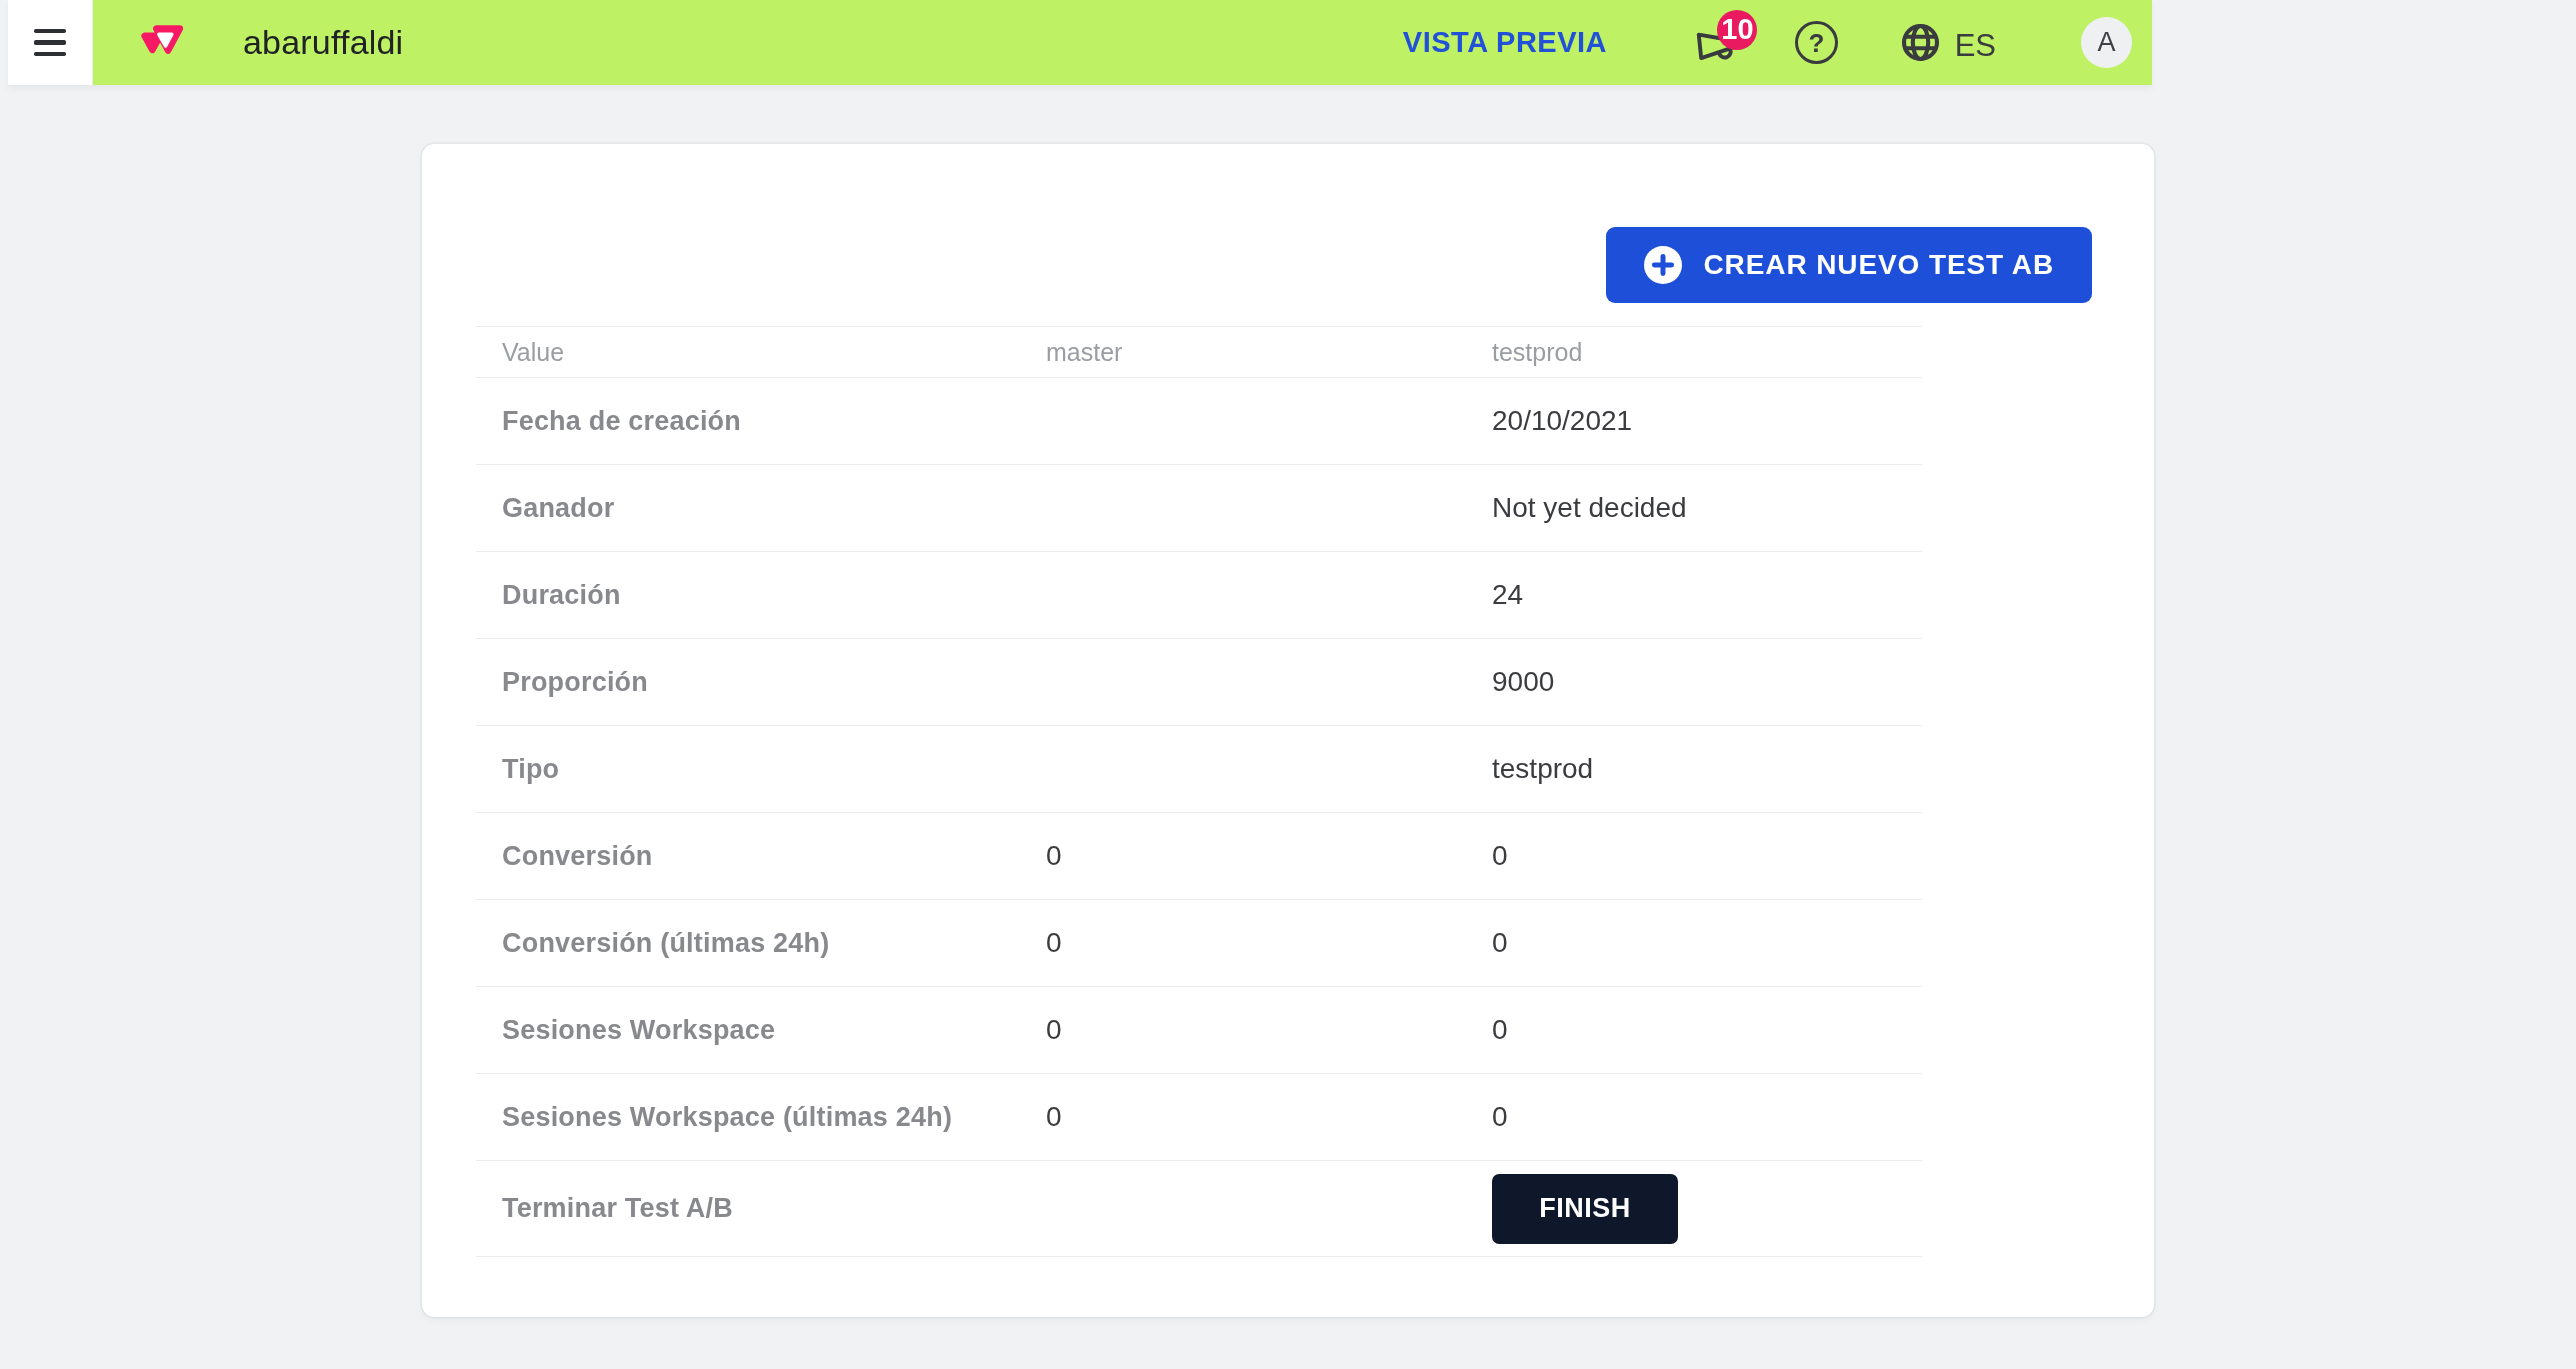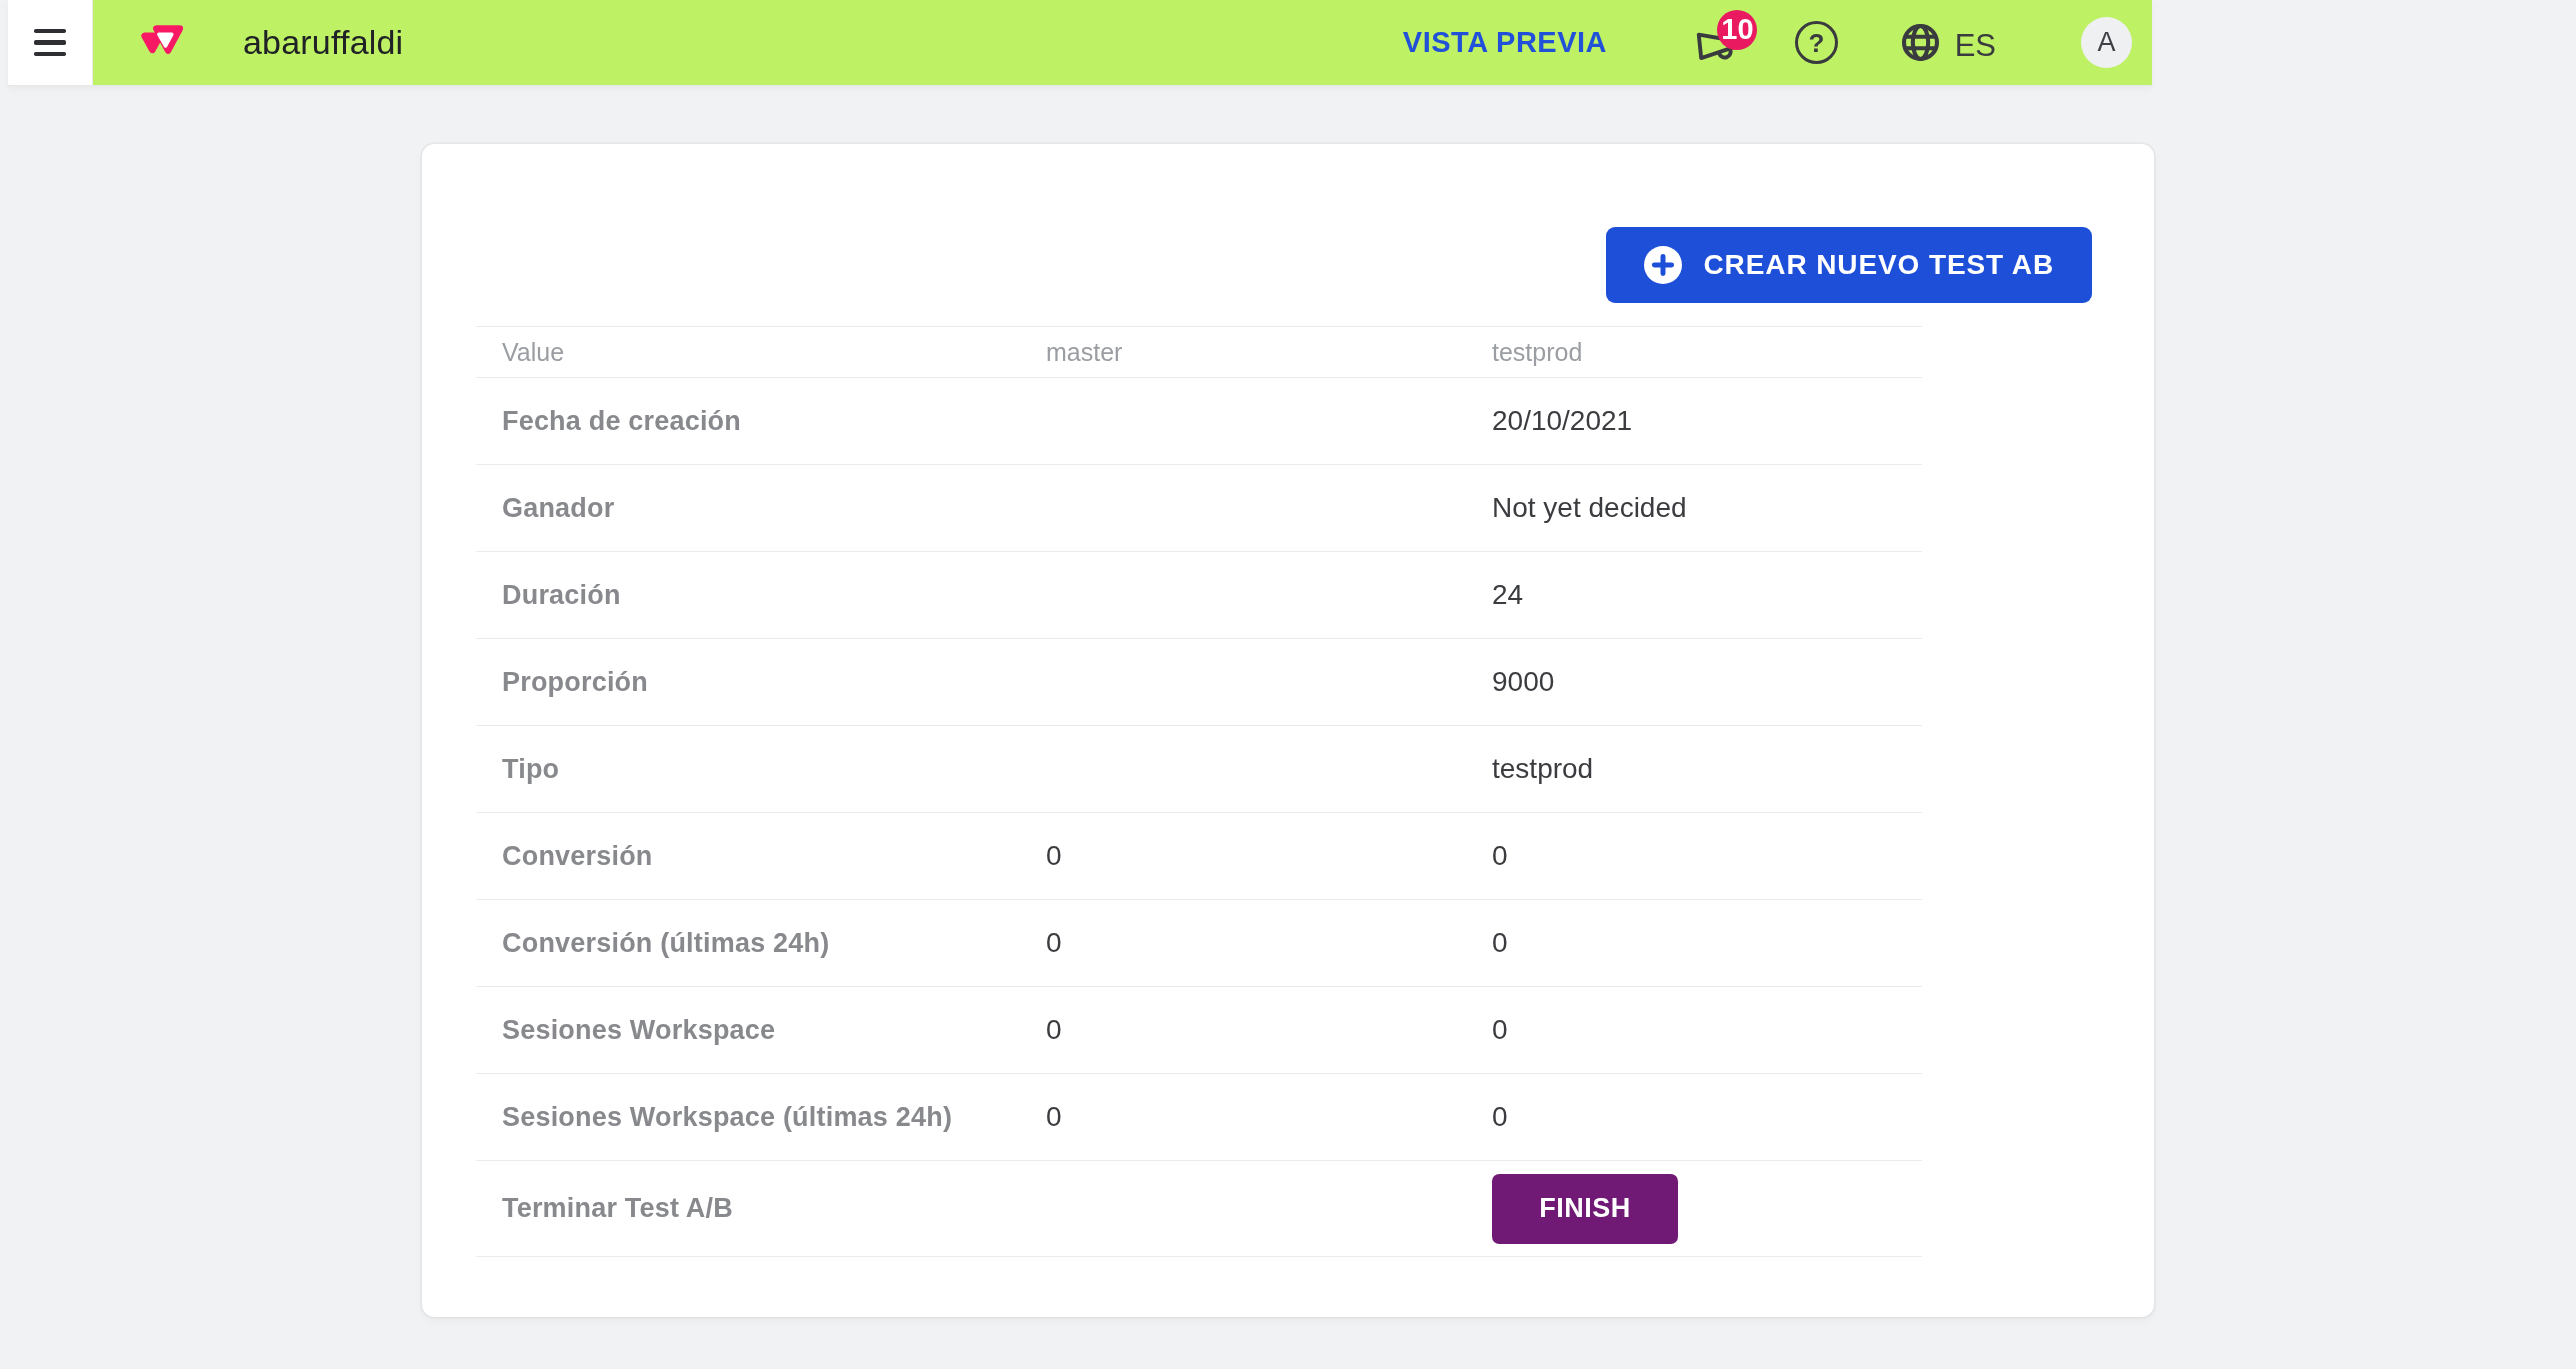--- a/index.html
+++ b/index.html
@@ -82,21 +82,21 @@
   .thead {
     height:52px; border-top:1.8px solid #eaebed; border-bottom:1.8px solid #eaebed;
   }
   .thead .cell { font-size:25px; color:#9a9da2; font-weight:400; }
   .trow { height:87px; border-bottom:1.8px solid #eaebed; }
   .trow:last-child { height:96px; }
   .cell.first { padding-left:26px; }
   .label-cell { font-size:27px; font-weight:700; color:#87898d; letter-spacing:0.2px; }
   .value-cell { font-size:28px; font-weight:400; color:#3b3c3f; }
   .finish-btn {
-    width:186px; height:70px; background:#701a75; color:#ffffff;
+    width:186px; height:70px; background:#0f172a; color:#ffffff;
     border:none; border-radius:7.2px; font-size:27px; font-weight:700; letter-spacing:0.5px;
     cursor:pointer; font-family:"Liberation Sans", sans-serif;
   }
 </style>
 </head>
 <body>
 
 <header class="topbar">
   <div class="menu-box">
     <div class="hamburger">

